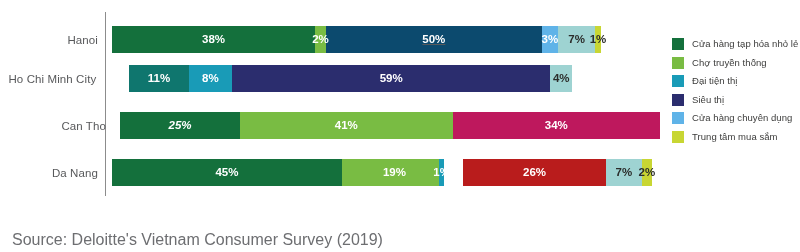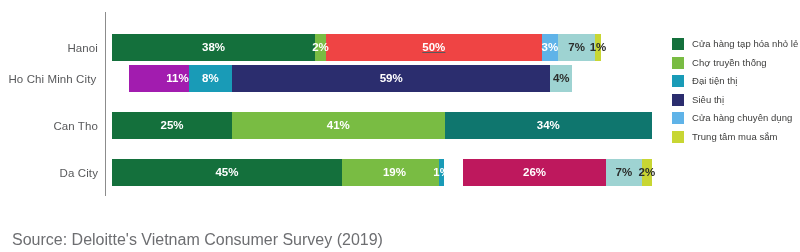--- a/index.html
+++ b/index.html
@@ -46,23 +46,23 @@
     height: 188px;
   }
   .row {
     position: absolute;
     left: 0;
     width: 660px;
     height: 47px;
     display: flex;
     align-items: center;
   }
-  .row-0 { top: 16px; align-items: center; }
+  .row-0 { top: 8px; align-items: center; }
   .row-1 { top: 47px; gap: 19px; }
-  .row-2 { top: 94px; }
+  .row-2 { top: 94px; justify-content: flex-end; }
   .row-3 { top: 141px; }
 
   .cat-label {
     width: 98px;
     text-align: right;
     padding-right: 7px;
     font-size: 11.5px;
     color: #58595b;
     white-space: nowrap;
     letter-spacing: 0.1px;
@@ -144,78 +144,78 @@
     <div class="rows" id="rows-container">
         <div class="row row-0">
           <div class="cat-label">Hanoi</div>
           <div class="bar">
             <div class="seg" title="Cửa hàng tạp hóa nhỏ lẻ 38%" style="width: 203.168px; background: rgb(20, 112, 60);">
               <span class="seg-label" style="color: rgb(255, 255, 255);">38%</span>
             </div>
             <div class="seg" title="Chợ truyền thống 2%" style="width: 10.6931px; background: rgb(121, 188, 67);">
               <span class="seg-label outside" style="color: rgb(255, 255, 255);">2%</span>
             </div>
-            <div class="seg" title="Siêu thị 50%" style="width: 216px; background: #ef4444; text-decoration: underline;">
+            <div class="seg" title="Siêu thị 50%" style="width: 216px; background: #0c4a6e; text-decoration: underline;">
               <span class="seg-label" style="color: rgb(255, 255, 255);">50%</span>
             </div>
             <div class="seg" title="Cửa hàng chuyên dụng 3%" style="width: 16.0396px; background: rgb(95, 179, 232);">
               <span class="seg-label outside" style="color: rgb(255, 255, 255);">3%</span>
             </div>
             <div class="seg" title="Cửa hàng tiện lợi 7%" style="width: 37.4257px; background: rgb(158, 211, 210);">
               <span class="seg-label" style="color: rgb(43, 45, 43);">7%</span>
             </div>
             <div class="seg" title="Trung tâm mua sắm 1%" style="width: 5.34653px; background: rgb(200, 214, 51);">
               <span class="seg-label outside" style="color: rgb(43, 45, 43);">1%</span>
             </div>
           </div>
         </div>
         <div class="row row-1">
           <div class="cat-label">Ho Chi Minh City</div>
           <div class="bar">
-            <div class="seg" title="Cửa hàng tạp hóa nhỏ lẻ 11%" style="width: 59.4px; background: #a21caf; justify-content: flex-end;">
+            <div class="seg" title="Cửa hàng tạp hóa nhỏ lẻ 11%" style="width: 59.4px; background: #0f766e;">
               <span class="seg-label" style="color: rgb(255, 255, 255);">11%</span>
             </div>
             <div class="seg" title="Đại siêu thị 8%" style="width: 43.2px; background: rgb(25, 155, 183);">
               <span class="seg-label" style="color: rgb(255, 255, 255);">8%</span>
             </div>
             <div class="seg" title="Siêu thị 59%" style="width: 318.6px; background: rgb(43, 45, 110);">
               <span class="seg-label" style="color: rgb(255, 255, 255);">59%</span>
             </div>
             <div class="seg" title="Cửa hàng tiện lợi 4%" style="width: 21.6px; background: rgb(158, 211, 210);">
               <span class="seg-label outside" style="color: rgb(43, 45, 43);">4%</span>
             </div>
           </div>
         </div>
         <div class="row row-2">
           <div class="cat-label">Can Tho</div>
           <div class="bar">
-            <div class="seg" title="Cửa hàng tạp hóa nhỏ lẻ 25%" style="width: 125px; background: rgb(20, 112, 60);">
+            <div class="seg" title="Cửa hàng tạp hóa nhỏ lẻ 25%" style="width: 125px; background: rgb(20, 112, 60); font-style: italic;">
               <span class="seg-label" style="color: rgb(255, 255, 255);">25%</span>
             </div>
             <div class="seg" title="Chợ truyền thống 41%" style="width: 221.4px; background: rgb(121, 188, 67);">
               <span class="seg-label" style="color: rgb(255, 255, 255);">41%</span>
             </div>
-            <div class="seg" title="Siêu thị 34%" style="width: 216px; background: #0f766e;">
+            <div class="seg" title="Siêu thị 34%" style="width: 216px; background: #be185d;">
               <span class="seg-label" style="color: rgb(255, 255, 255);">34%</span>
             </div>
           </div>
         </div>
         <div class="row row-3">
-          <div class="cat-label">Da City</div>
+          <div class="cat-label">Da Nang</div>
           <div class="bar">
             <div class="seg" title="Cửa hàng tạp hóa nhỏ lẻ 45%" style="width: 243px; background: rgb(20, 112, 60);">
               <span class="seg-label" style="color: rgb(255, 255, 255);">45%</span>
             </div>
             <div class="seg" title="Chợ truyền thống 19%" style="width: 102.6px; background: rgb(121, 188, 67);">
               <span class="seg-label" style="color: rgb(255, 255, 255); margin-left: 8px;">19%</span>
             </div>
             <div class="seg" title="Đại siêu thị 1%" style="width: 5.4px; background: rgb(25, 155, 183);">
               <span class="seg-label outside" style="color: rgb(255, 255, 255);">1%</span>
             </div>
-            <div class="seg" title="Siêu thị 26%" style="width: 151px; background: #be185d; margin-left: 19px;">
+            <div class="seg" title="Siêu thị 26%" style="width: 151px; background: #b91c1c; margin-left: 19px;">
               <span class="seg-label" style="color: rgb(255, 255, 255);">26%</span>
             </div>
             <div class="seg" title="Cửa hàng tiện lợi 7%" style="width: 37.8px; background: rgb(158, 211, 210);">
               <span class="seg-label" style="color: rgb(43, 45, 43);">7%</span>
             </div>
             <div class="seg" title="Trung tâm mua sắm 2%" style="width: 10.8px; background: rgb(200, 214, 51);">
               <span class="seg-label outside" style="color: rgb(43, 45, 43);">2%</span>
             </div>
           </div>
         </div>

